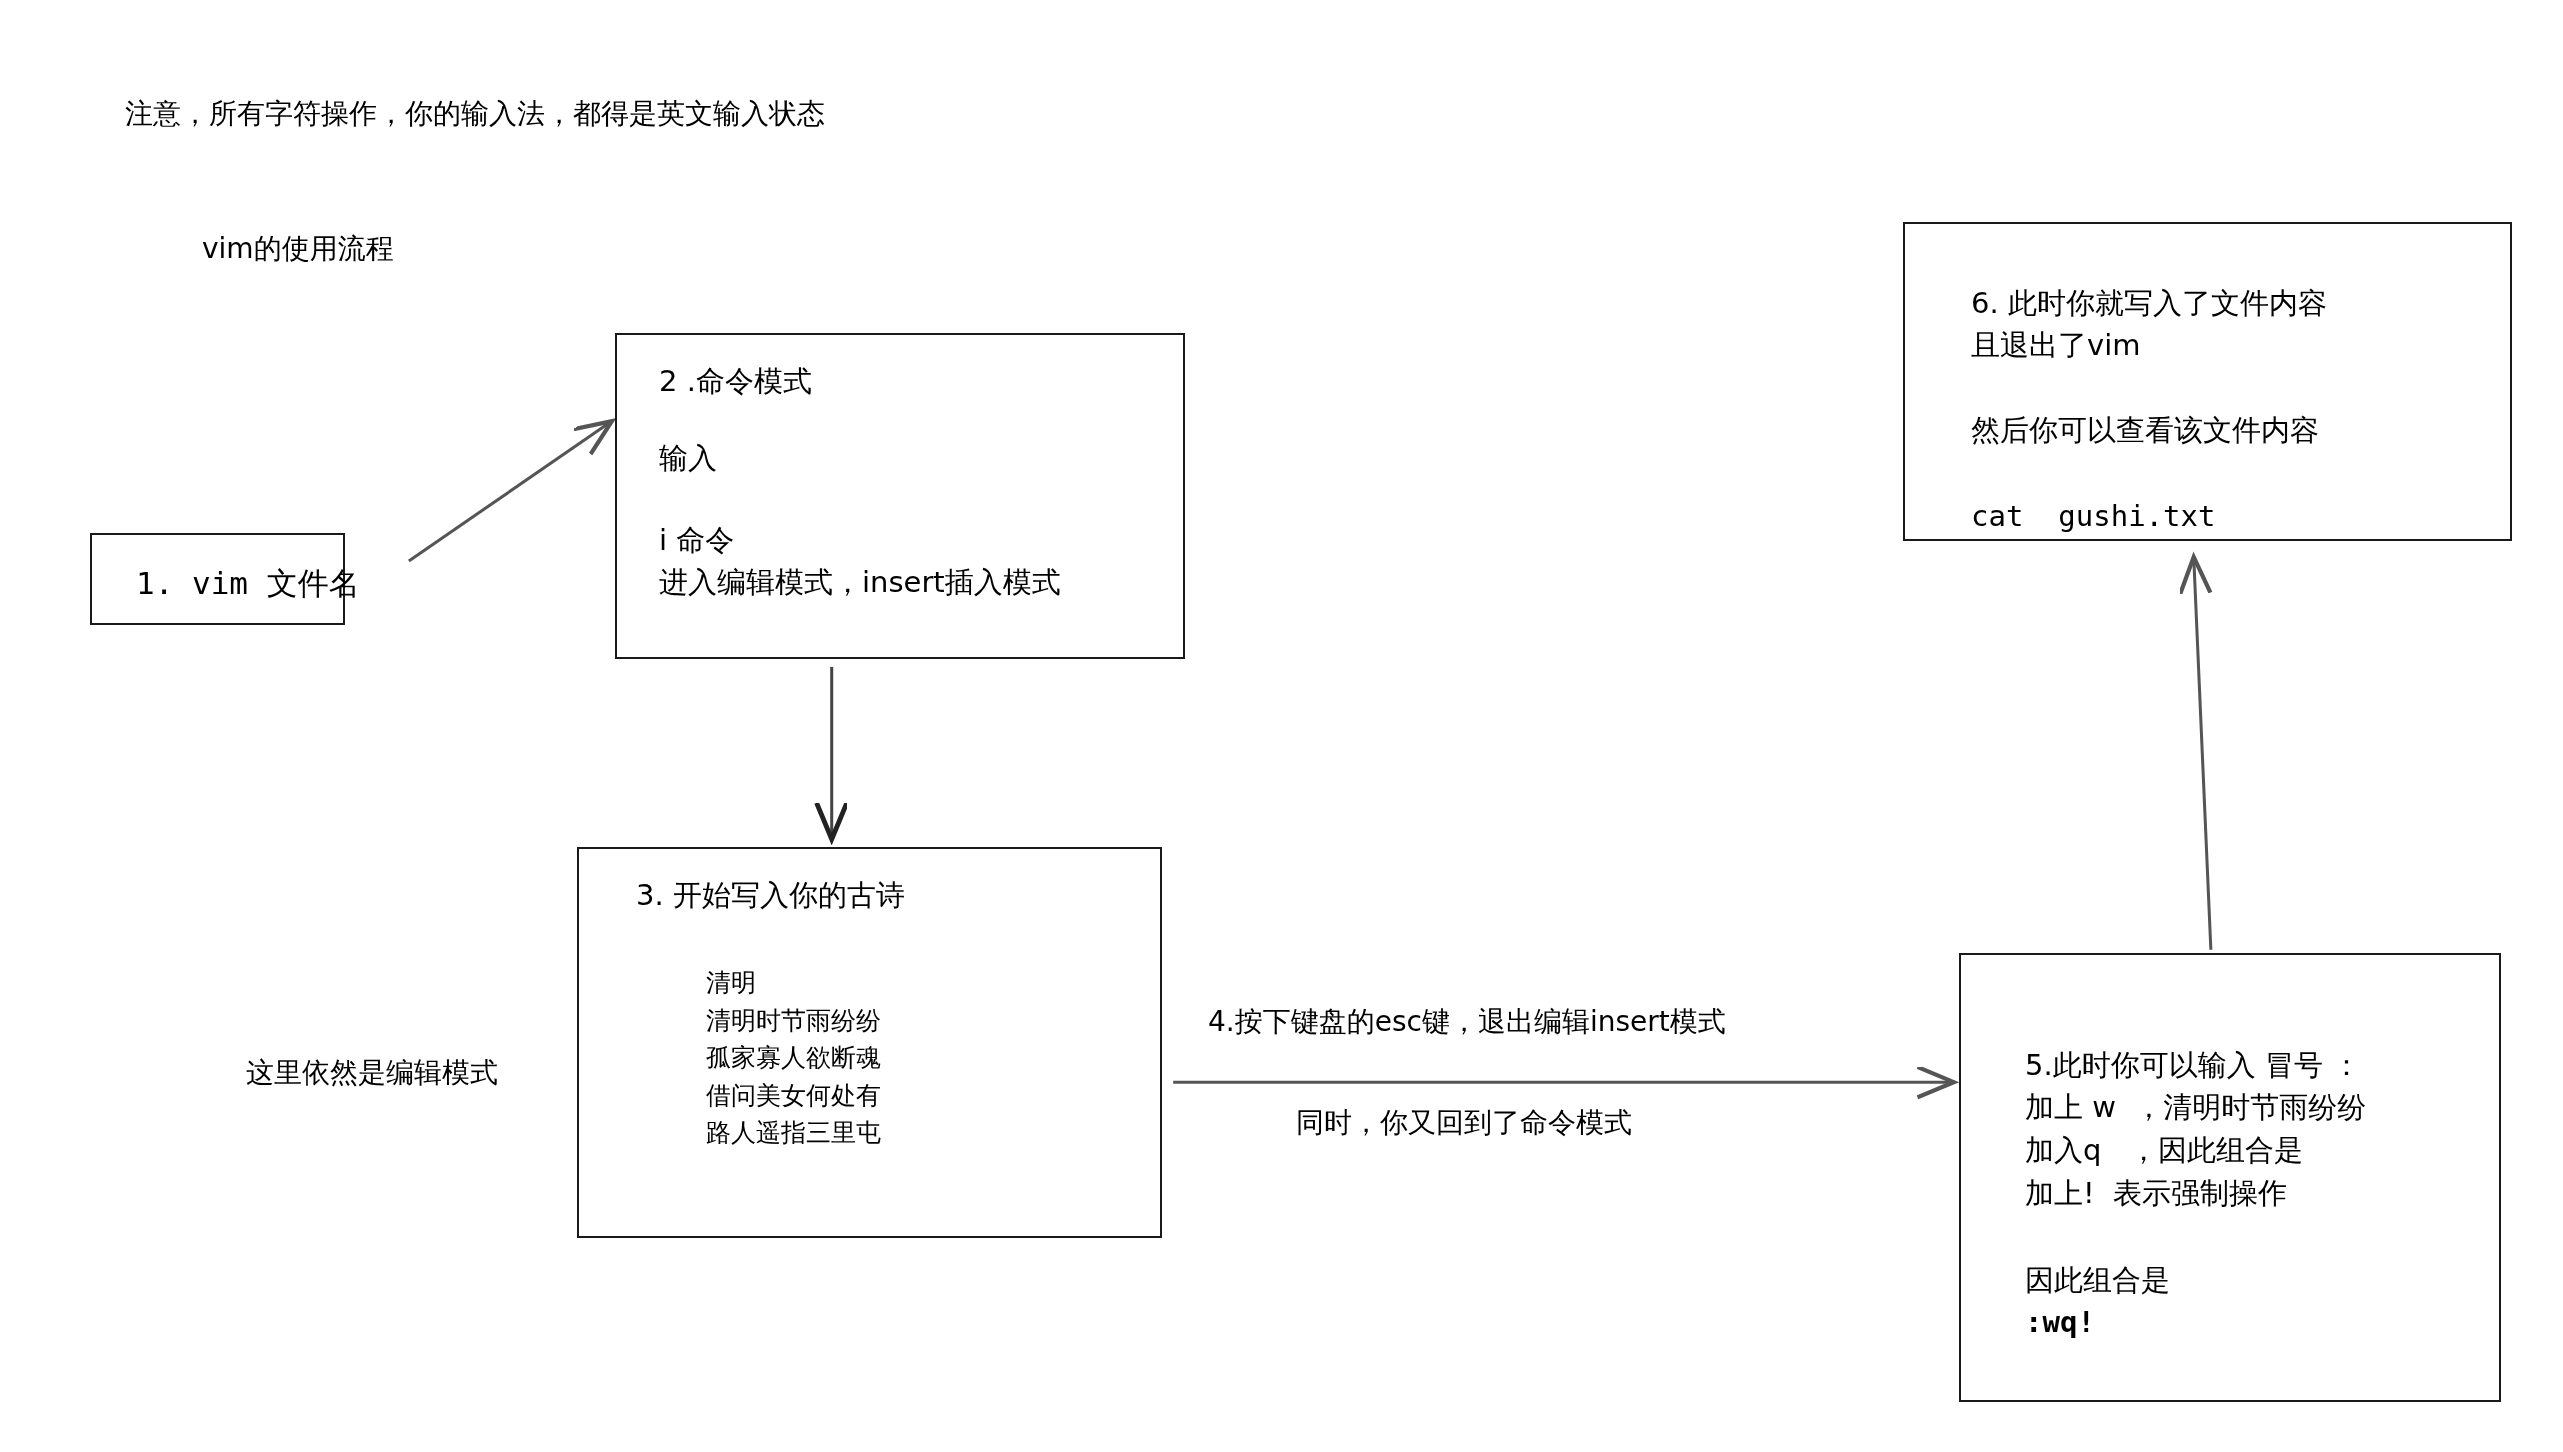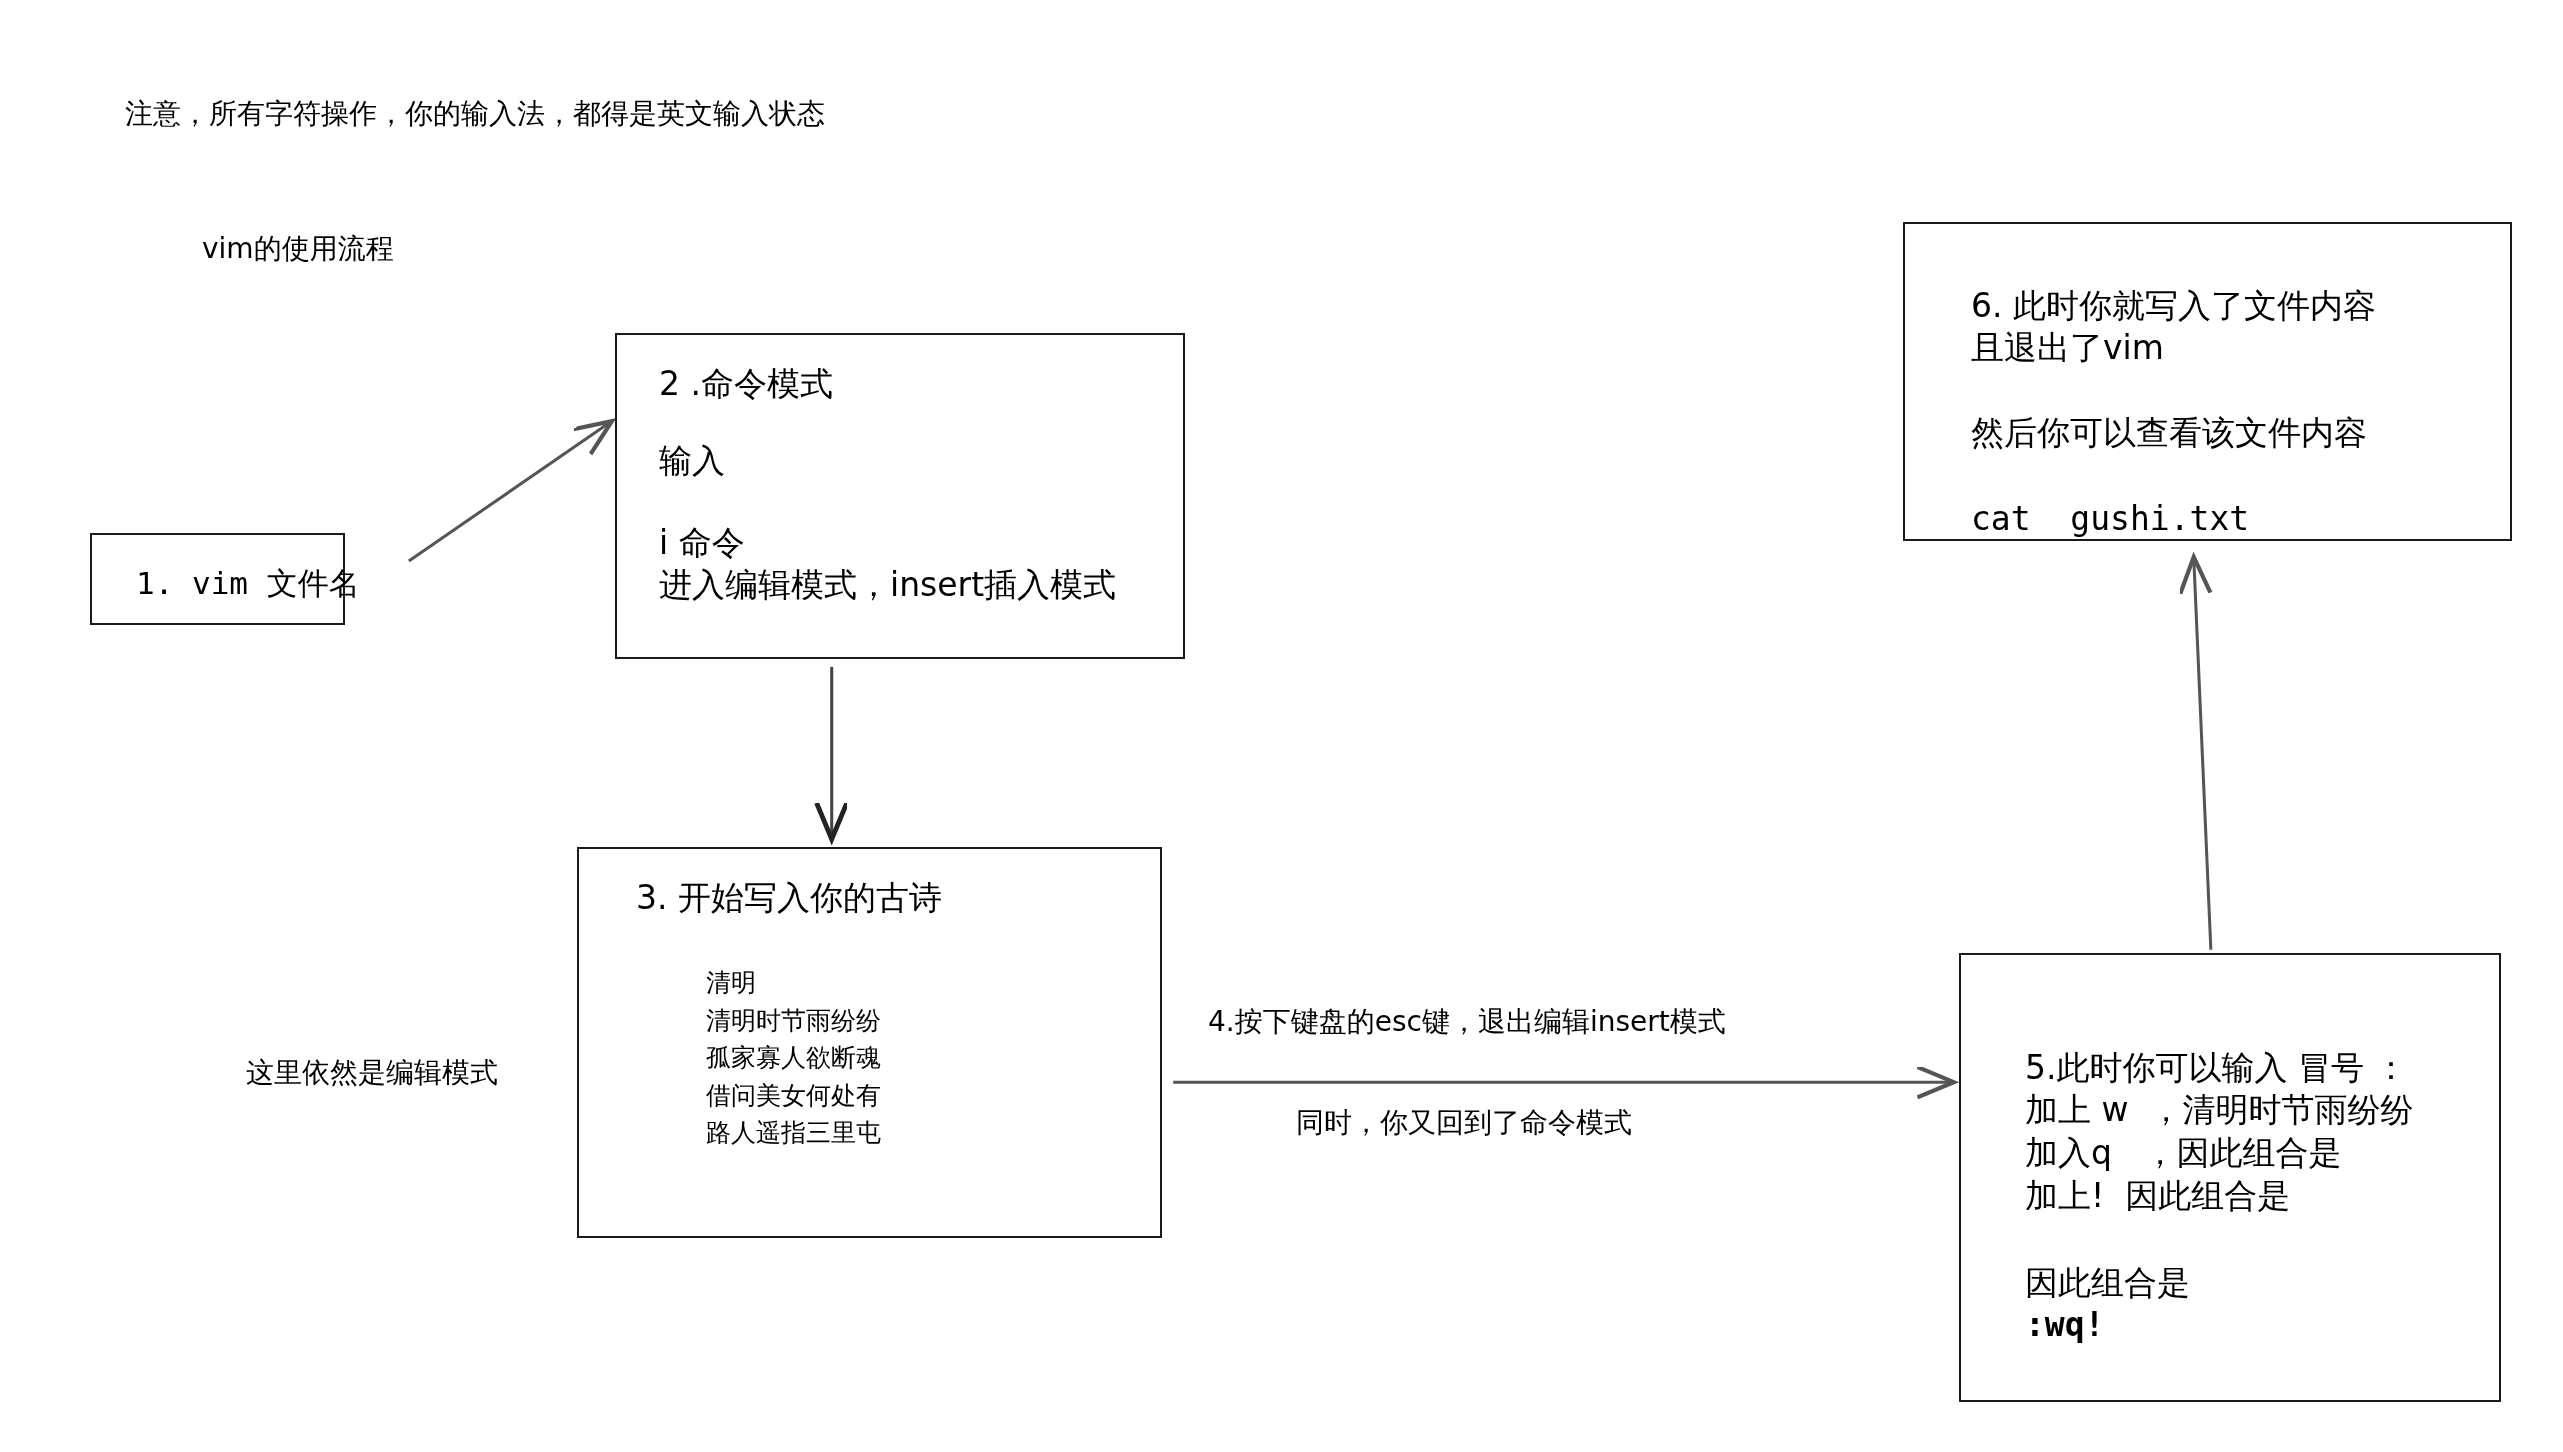--- a/index.html
+++ b/index.html
@@ -24,21 +24,21 @@
   }
   .mono { font-family: "DejaVu Sans Mono", monospace; }
   .box {
     position: absolute;
     border: 2.4px solid #1a1a1a;
     background: #ffffff;
     box-sizing: border-box;
   }
   .box-text {
     position: absolute;
-    font-size: 33px;
+    font-size: 29px;
     line-height: 1.42;
     white-space: pre;
   }
   svg.arrows {
     position: absolute;
     left: 0; top: 0;
     width: 2563px;
     height: 1452px;
     pointer-events: none;
   }
@@ -93,21 +93,21 @@
 清明时节雨纷纷
 孤家寡人欲断魂
 借问美女何处有
 路人遥指三里屯</div>
   </div>
 
   <div class="box" style="left:1959px; top:953px; width:542px; height:449px;">
     <div class="box-text" style="left:64px; top:90px;">5.此时你可以输入 冒号 ：</div>
     <div class="box-text" style="left:64px; top:132px;">加上 w  ，清明时节雨纷纷</div>
     <div class="box-text" style="left:64px; top:175px;">加入q   ，因此组合是</div>
-    <div class="box-text" style="left:64px; top:218px;">加上!  因此组合是</div>
+    <div class="box-text" style="left:64px; top:218px;">加上!  表示强制操作</div>
     <div class="box-text" style="left:64px; top:305px;">因此组合是</div>
     <div class="box-text mono" style="left:64px; top:347px;font-weight:bold;">:wq!</div>
   </div>
 
   <div class="box" style="left:1903px; top:222px; width:609px; height:319px;">
     <div class="box-text" style="left:66px; top:59px;">6. 此时你就写入了文件内容</div>
     <div class="box-text" style="left:66px; top:101px;">且退出了vim</div>
     <div class="box-text" style="left:66px; top:186px;">然后你可以查看该文件内容</div>
     <div class="box-text mono" style="left:66px; top:272px;">cat  gushi.txt</div>
   </div>

